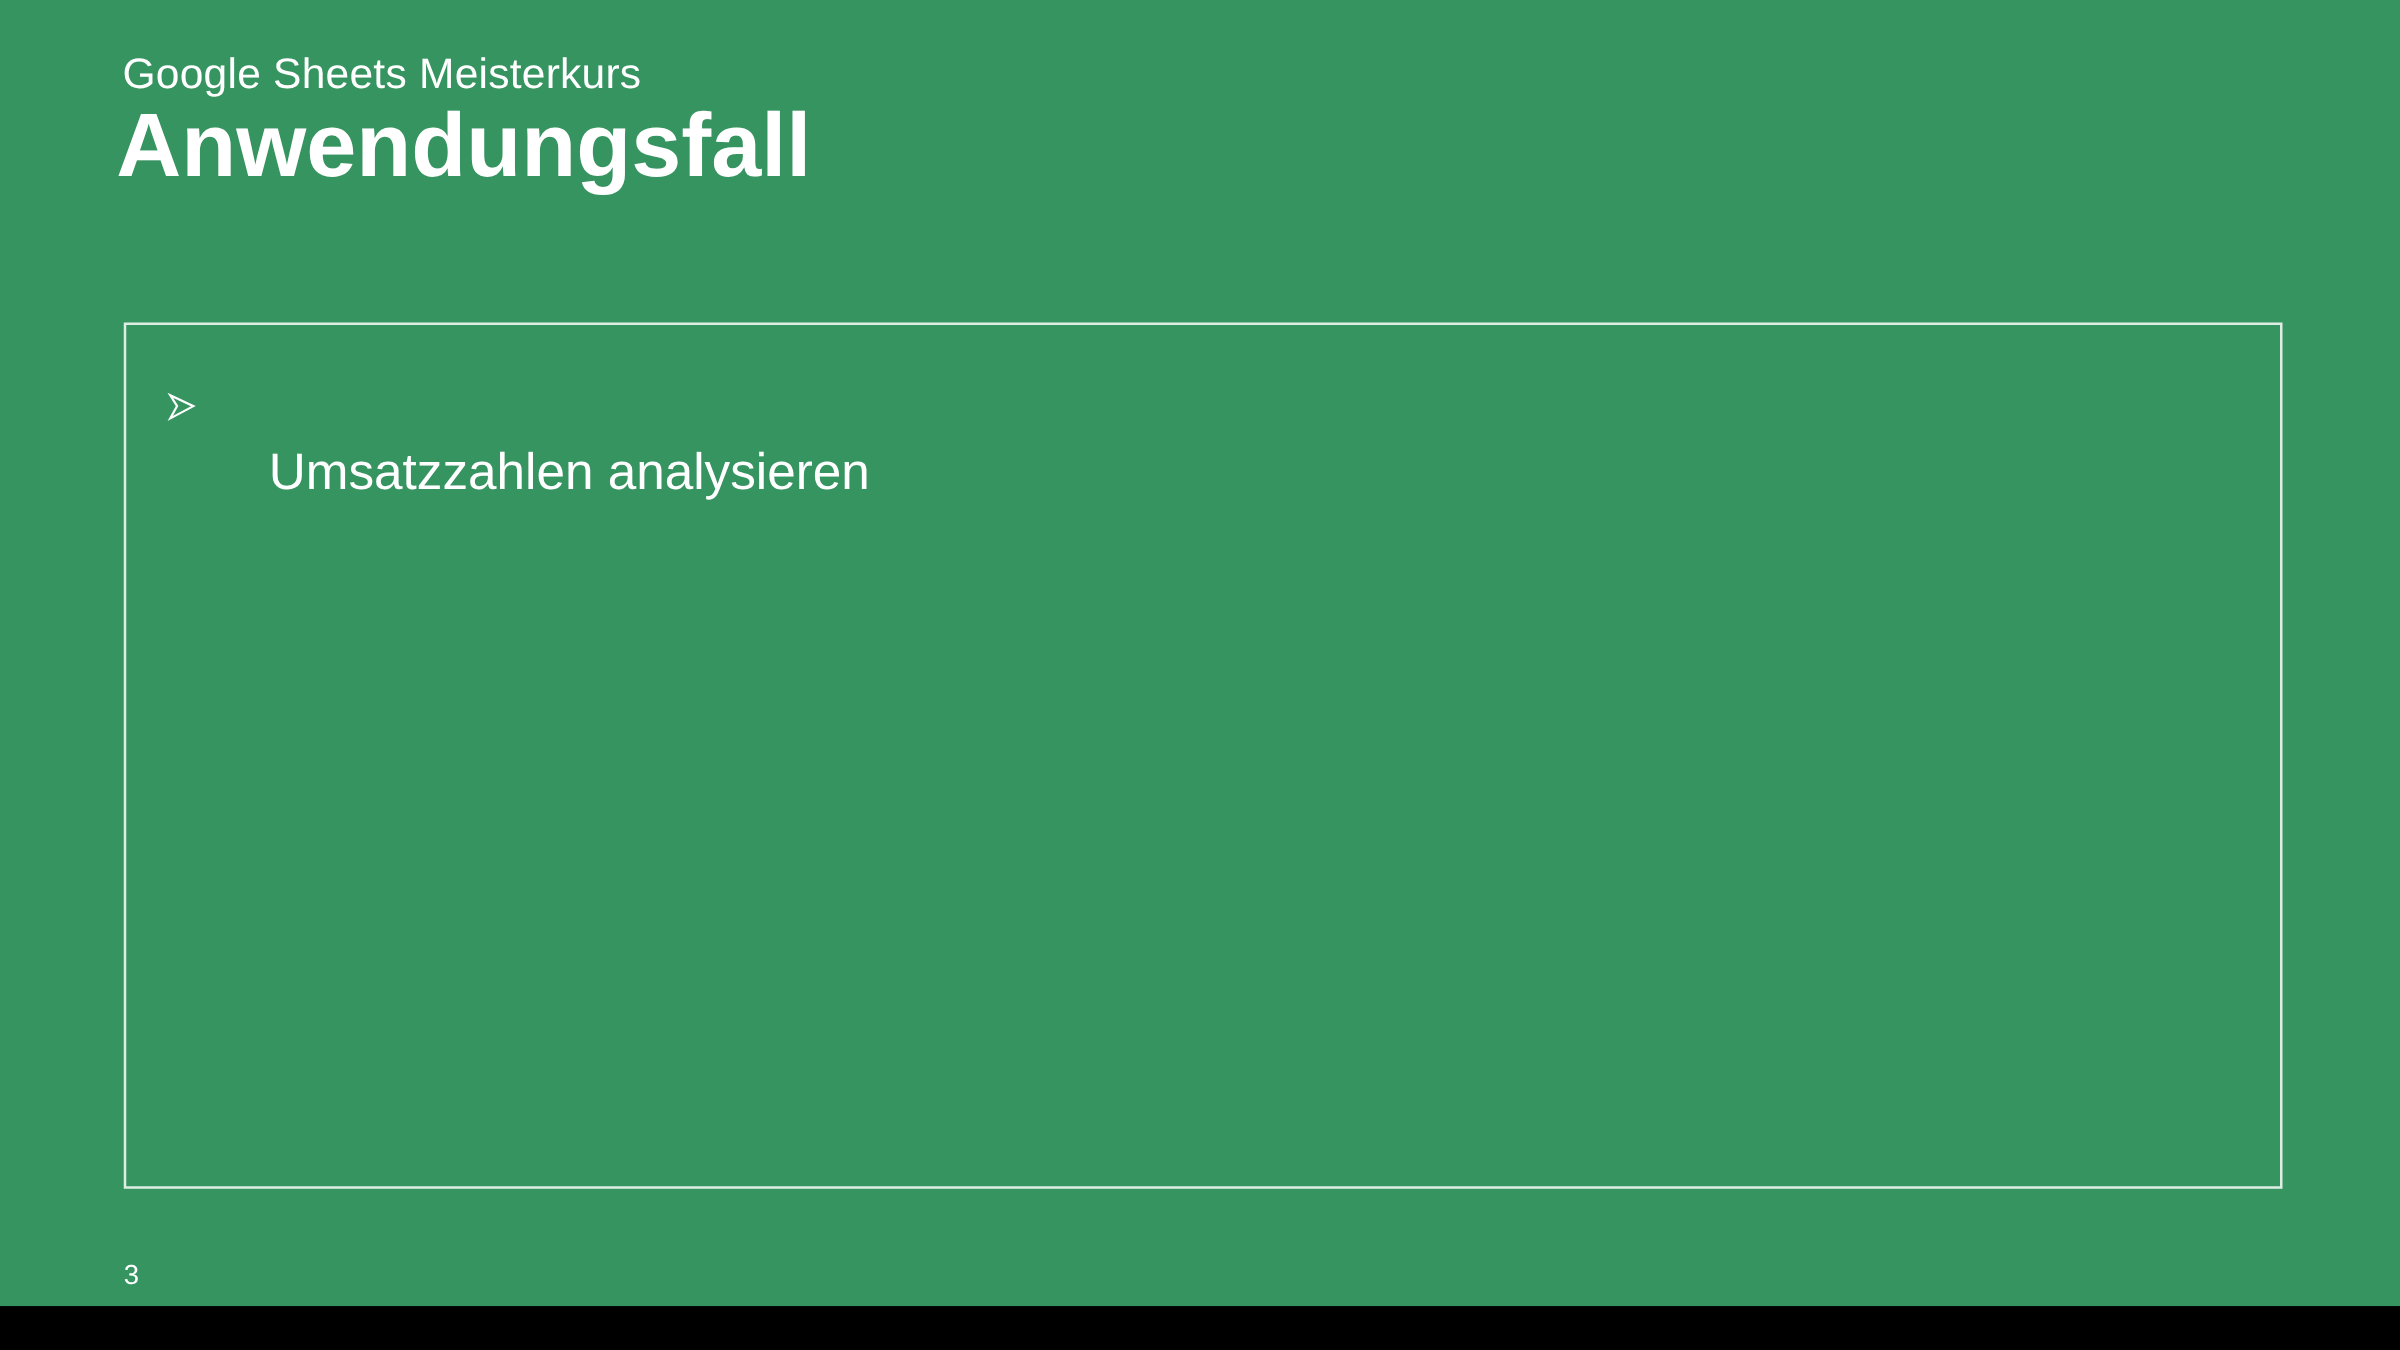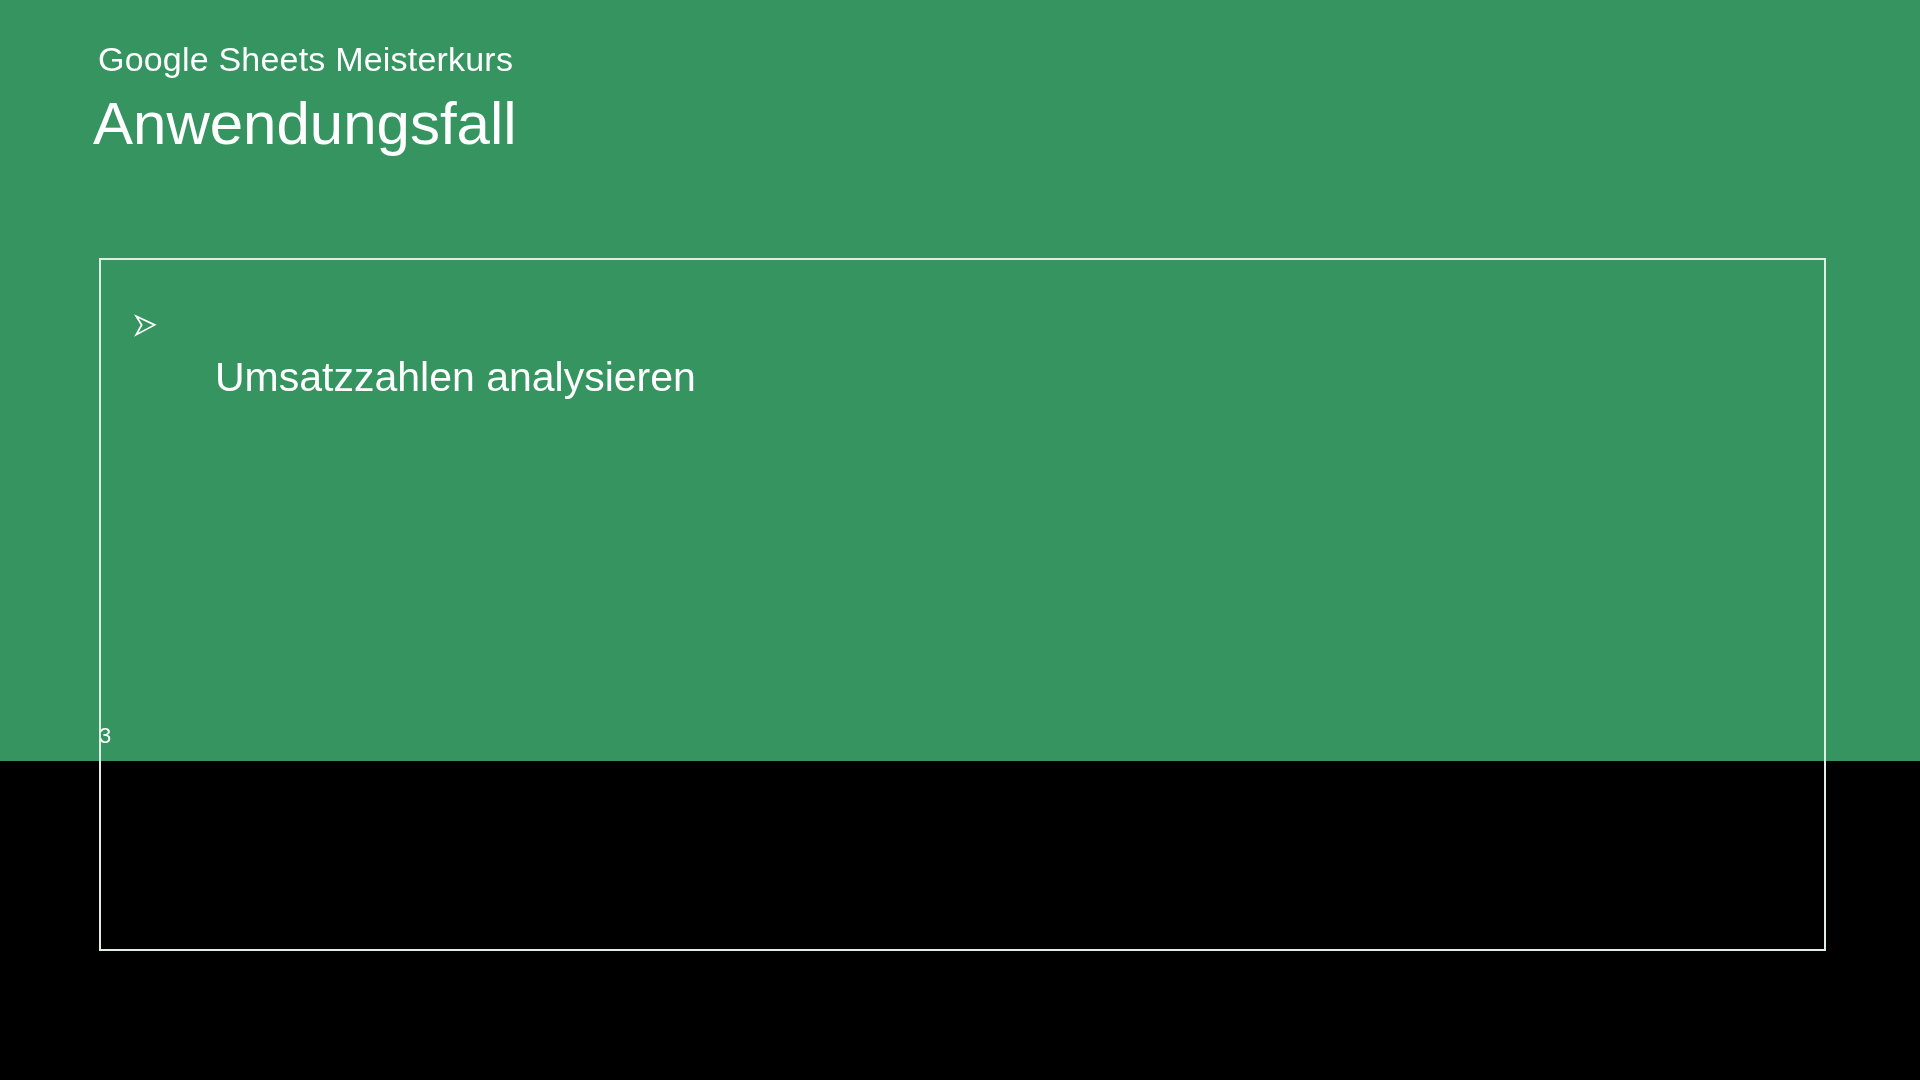--- a/index.html
+++ b/index.html
@@ -12,40 +12,40 @@
       width: 1920px;
       height: 1080px;
       overflow: hidden;
       font-family: "Segoe UI", Tahoma, Arial, sans-serif;
       background: #000;
     }
     
     .slide {
       position: relative;
       width: 1920px;
-      height: 761px;
+      height: 1045px;
       background: #369460;
       color: #ffffff;
     }
     
     .subtitle {
       position: absolute;
       top: 40px;
       left: 98px;
       font-size: 34px;
       font-weight: 400;
       letter-spacing: 0.2px;
     }
     
     .title {
       position: absolute;
-      top: 92px;
+      top: 80px;
       left: 93px;
-      font-size: 60px;
-      font-weight: 400;
+      font-size: 72px;
+      font-weight: 700;
       line-height: 1.05;
     }
     
     .content-box {
       position: absolute;
       top: 258px;
       left: 99px;
       width: 1727px;
       height: 693px;
       border: 2px solid #dfeee4;

